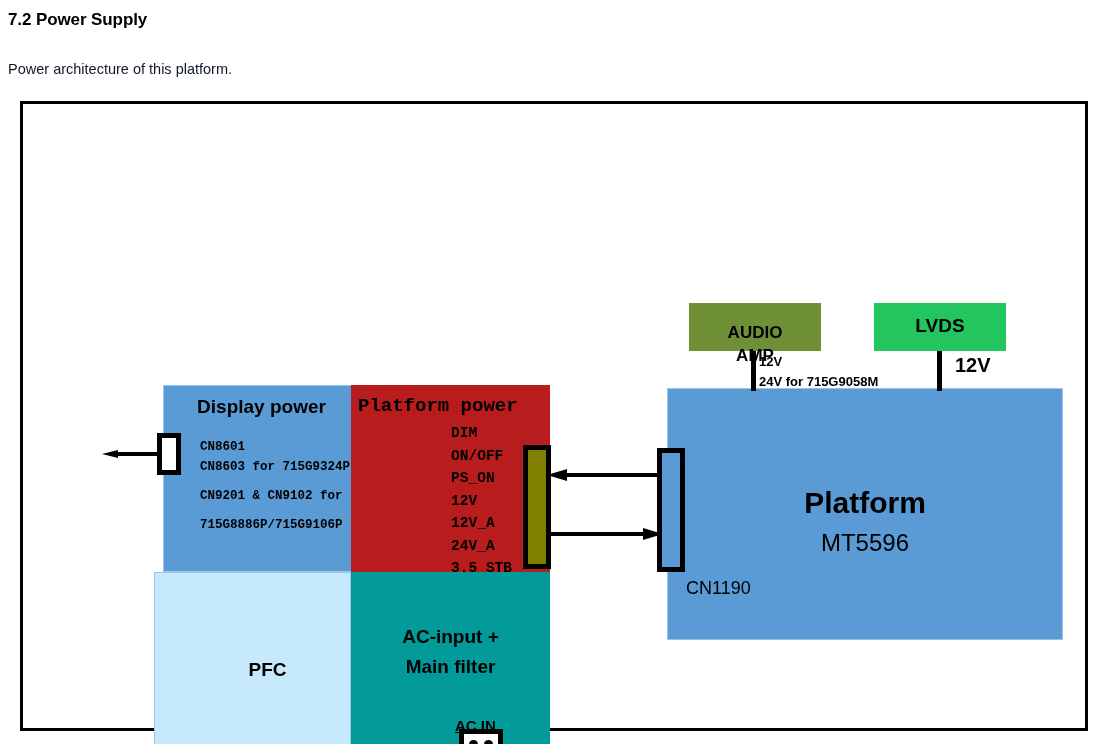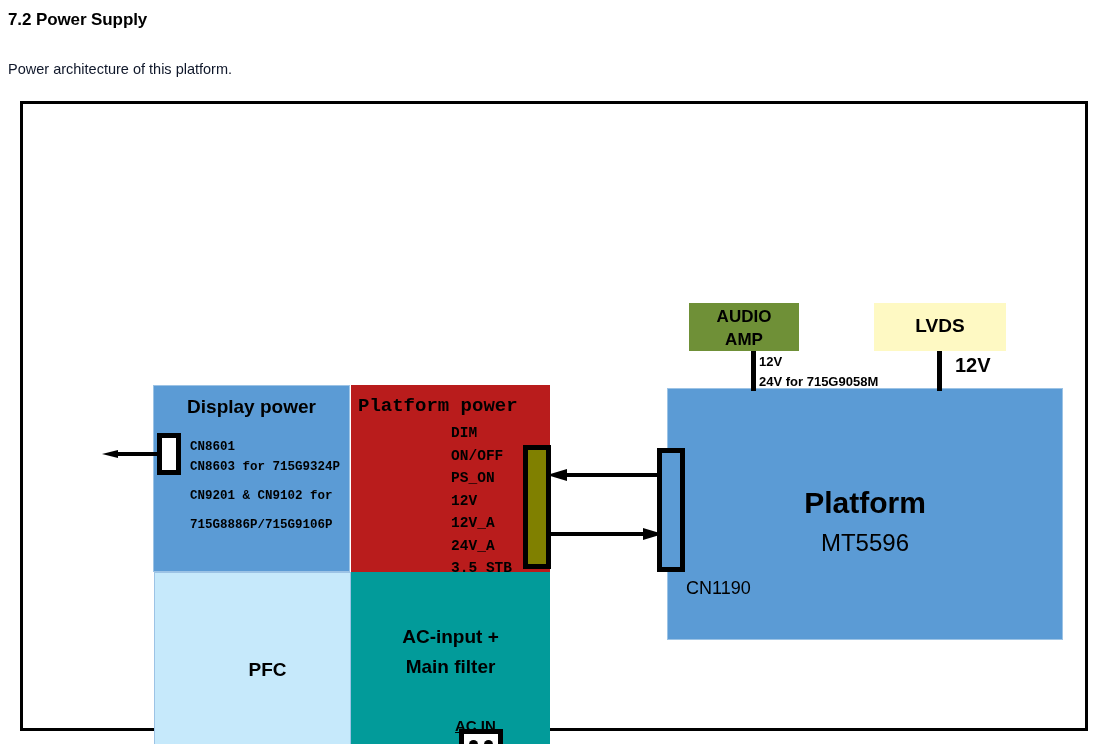--- a/index.html
+++ b/index.html
@@ -46,21 +46,21 @@
     background: #ffffff;
   }
 
   .blk {
     position: absolute;
     box-sizing: border-box;
   }
 
   
   #display-power-block {
-    left: 130px; top: 281px;
+    left: 140px; top: 281px;
     width: 197px; height: 187px;
     background: #5B9BD5;
     border: 1px solid #9CC3E5;
   }
   #platform-power-block {
     left: 328px; top: 281px;
     width: 199px; height: 187px;
     background: #b91c1c;
     font-family: Liberation Mono, monospace;
   }
@@ -253,33 +253,33 @@
     position: absolute;
     width: 100%;
     text-align: center;
     top: 140px;
     font-size: 24px;
   }
 
   
   #audio-amp-block {
     left: 666px; top: 199px;
-    width: 110px; height: 48px;
+    width: 132px; height: 48px;
     background: #6F9037;
     color: #000000;
     text-align: center;
     font-size: 17px;
     font-weight: bold;
     line-height: 23px;
-    padding-top: 2px;
+    padding-top: 18px;
   }
   #lvds-block {
     left: 851px; top: 199px;
     width: 132px; height: 48px;
-    background: #fef9c3;
+    background: #22c55e;
     color: #000000;
     text-align: center;
     font-size: 19px;
     font-weight: bold;
     line-height: 46px;
   }
   .vwire {
     position: absolute;
     width: 5px;
     background: #000000;

